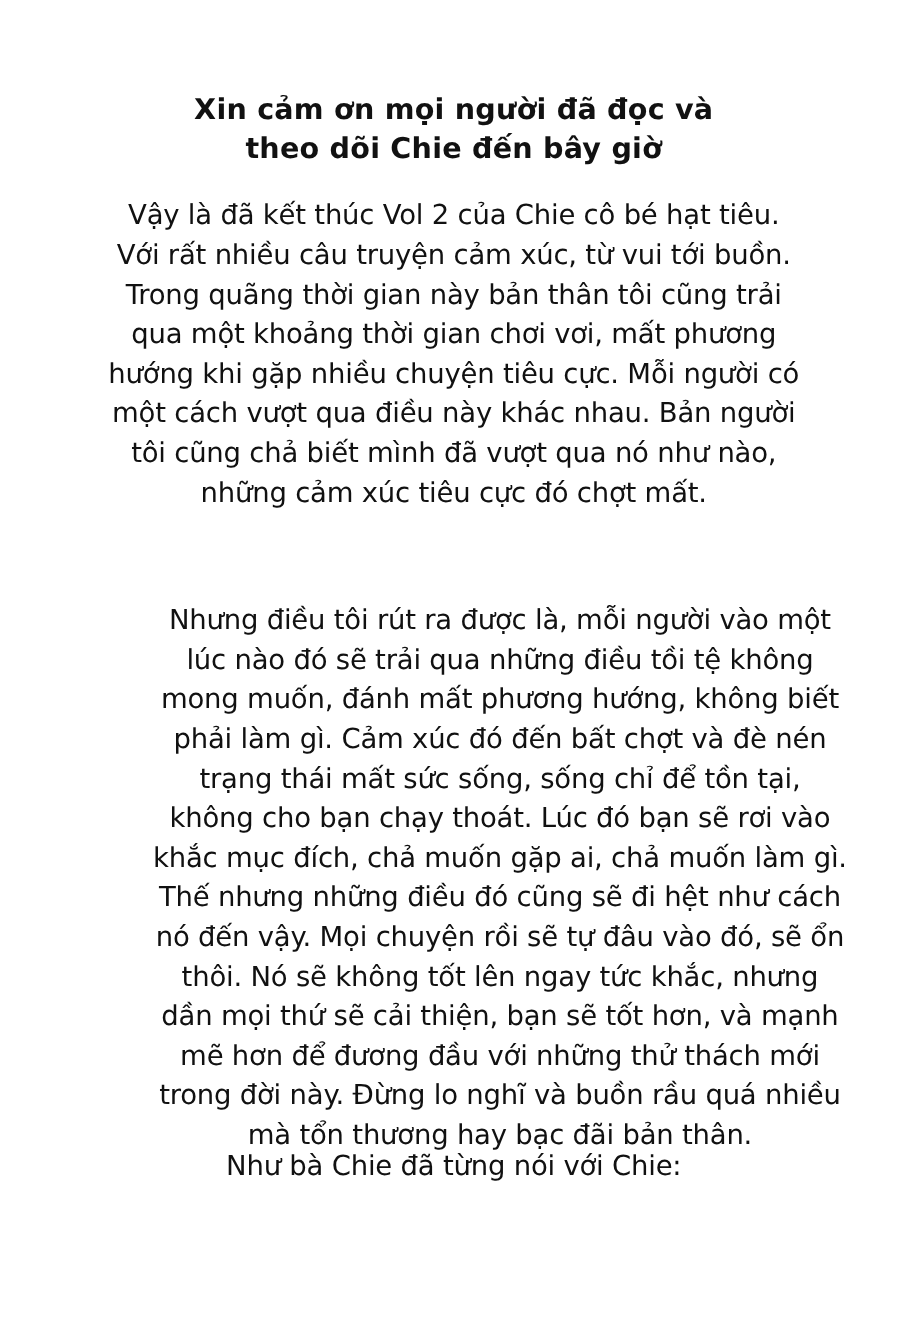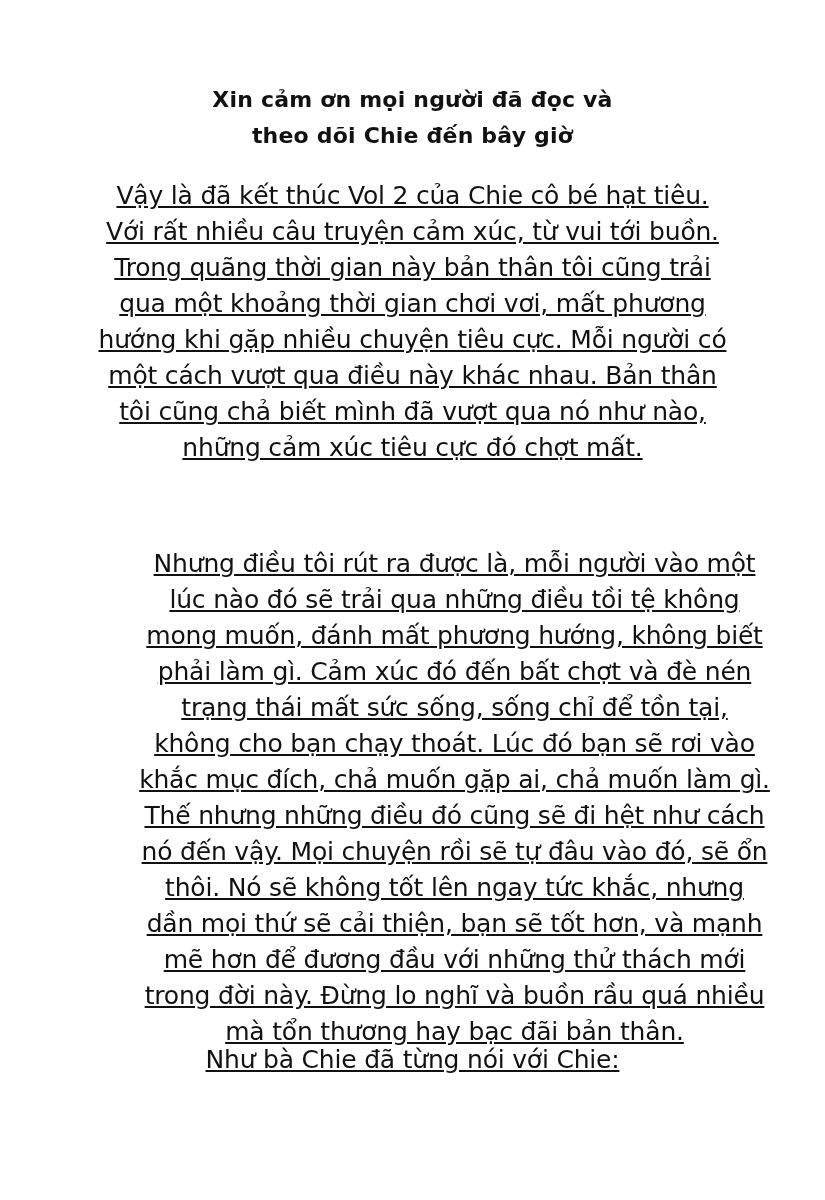--- a/index.html
+++ b/index.html
@@ -21,56 +21,56 @@
       width: 825px;
       height: 1200px;
     }
     .title {
       position: absolute;
       top: 82px;
       left: 0;
       width: 825px;
       text-align: center;
       font-weight: bold;
-      font-size: 22px;
+      font-size: 26px;
       line-height: 36px;
       letter-spacing: 0.2px;
     }
     .title .line { display: block; white-space: nowrap; }
     .para {
       position: absolute;
       left: 0;
       width: 825px;
       text-align: center;
       font-size: 25px;
       line-height: 36px;
       letter-spacing: -0.2px;
     }
-    .para .line { display: block; white-space: nowrap; text-decoration: underline; }
+    .para .line { display: block; white-space: nowrap; }
     #para1 { top: 178px; }
     #para2 { top: 546px; padding-left: 42px; }
     #closing { top: 1042px; }
   </style>
 </head>
 <body>
 
 <div class="page">
 
   <div class="title">
     <span class="line">Xin cảm ơn mọi người đã đọc và</span>
     <span class="line">theo dõi Chie đến bây giờ</span>
   </div>
 
   <div class="para" id="para1">
     <span class="line">Vậy là đã kết thúc Vol 2 của Chie cô bé hạt tiêu.</span>
     <span class="line">Với rất nhiều câu truyện cảm xúc, từ vui tới buồn.</span>
     <span class="line">Trong quãng thời gian này bản thân tôi cũng trải</span>
     <span class="line">qua một khoảng thời gian chơi vơi, mất phương</span>
     <span class="line">hướng khi gặp nhiều chuyện tiêu cực. Mỗi người có</span>
-    <span class="line">một cách vượt qua điều này khác nhau. Bản thân</span>
+    <span class="line">một cách vượt qua điều này khác nhau. Bản người</span>
     <span class="line">tôi cũng chả biết mình đã vượt qua nó như nào,</span>
     <span class="line">những cảm xúc tiêu cực đó chợt mất.</span>
   </div>
 
   <div class="para" id="para2">
     <span class="line">Nhưng điều tôi rút ra được là, mỗi người vào một</span>
     <span class="line">lúc nào đó sẽ trải qua những điều tồi tệ không</span>
     <span class="line">mong muốn, đánh mất phương hướng, không biết</span>
     <span class="line">phải làm gì. Cảm xúc đó đến bất chợt và đè nén</span>
     <span class="line">trạng thái mất sức sống, sống chỉ để tồn tại,</span>

